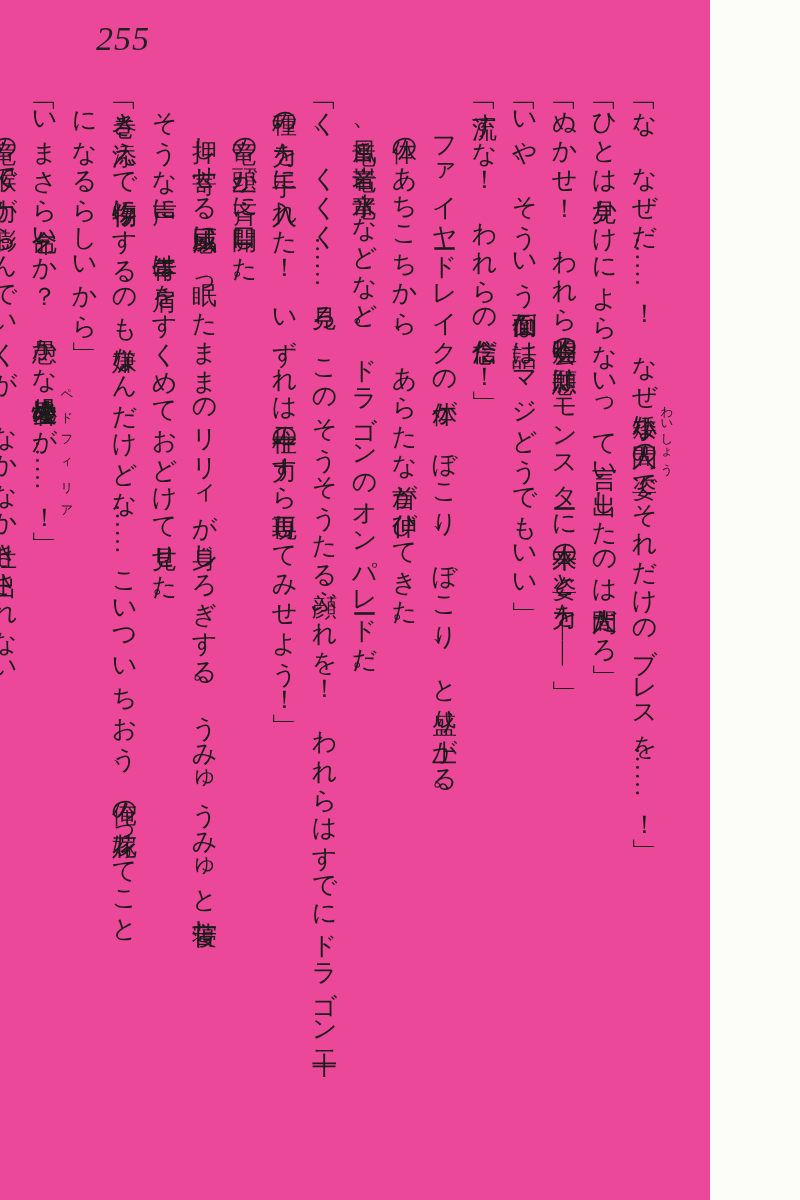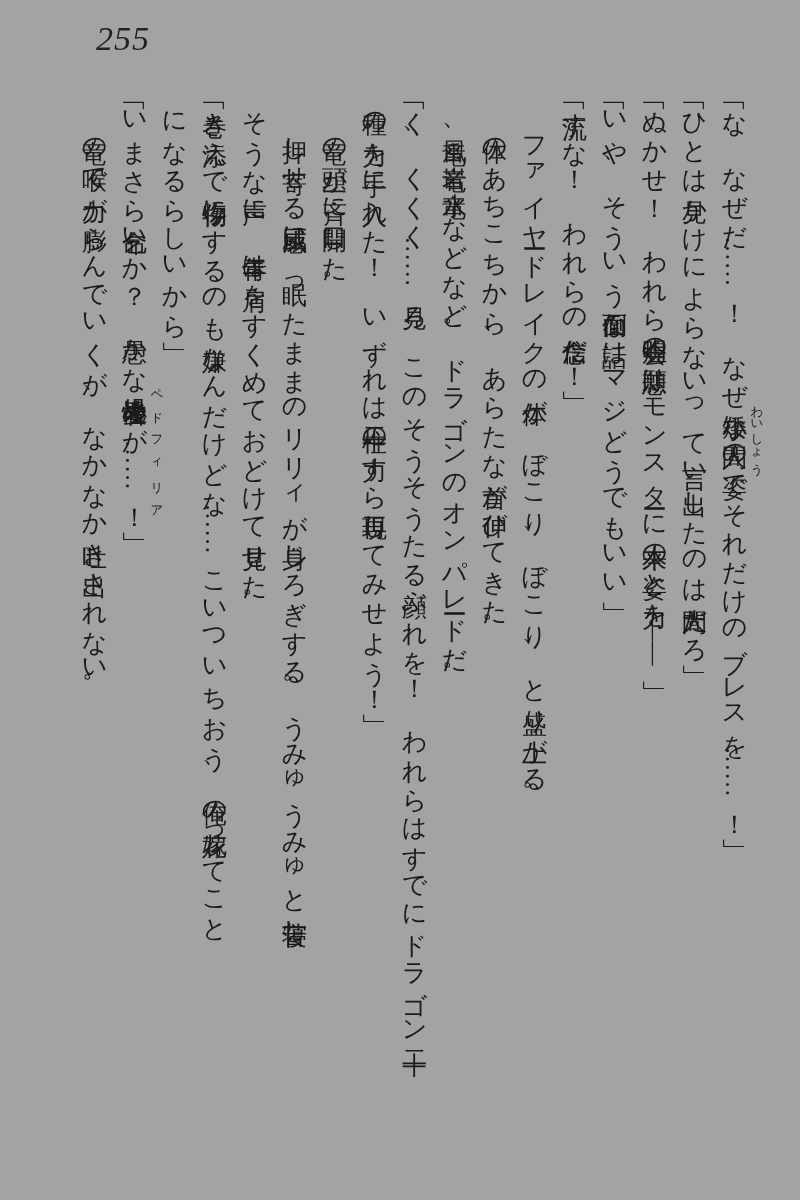--- a/index.html
+++ b/index.html
@@ -7,23 +7,23 @@
     padding: 0;
   }
   body {
     width: 800px;
     height: 1200px;
     background: #fcfcf9;
     font-family: "Liberation Serif", "DejaVu Serif", serif;
   }
   .page {
     position: relative;
-    width: 800px;
+    width: 710px;
     height: 1200px;
-    background: #a3a3a3;
+    background: #ec4899;
     color: #1b1b1b;
     overflow: hidden;
   }
   .page-number {
     position: absolute;
     top: 20px;
     left: 96px;
     font-size: 34px;
     font-style: italic;
     color: #222;

